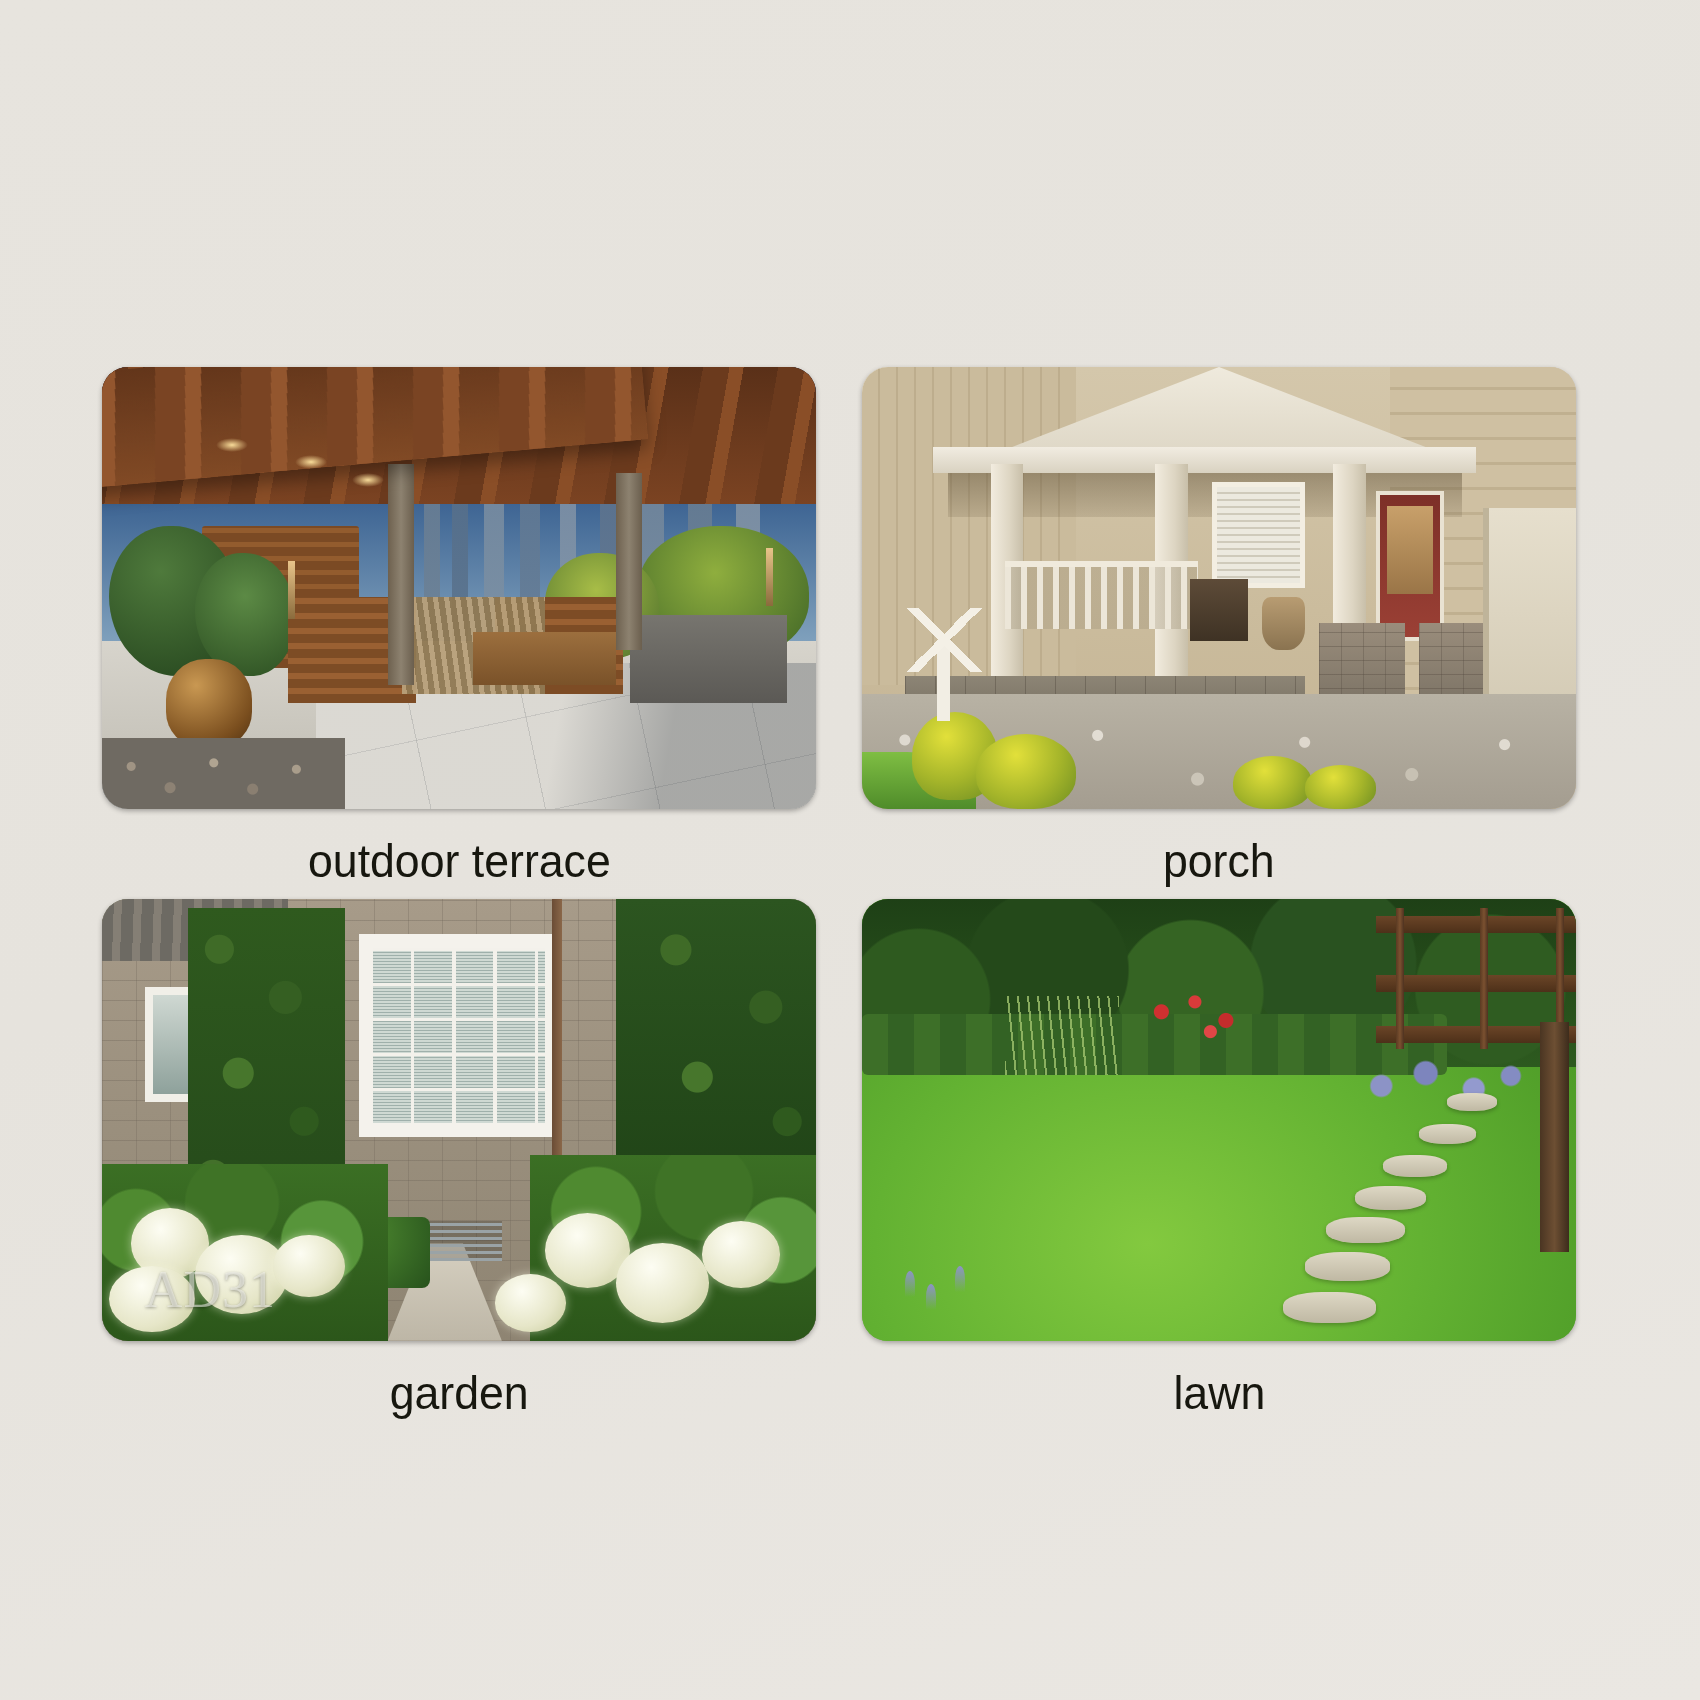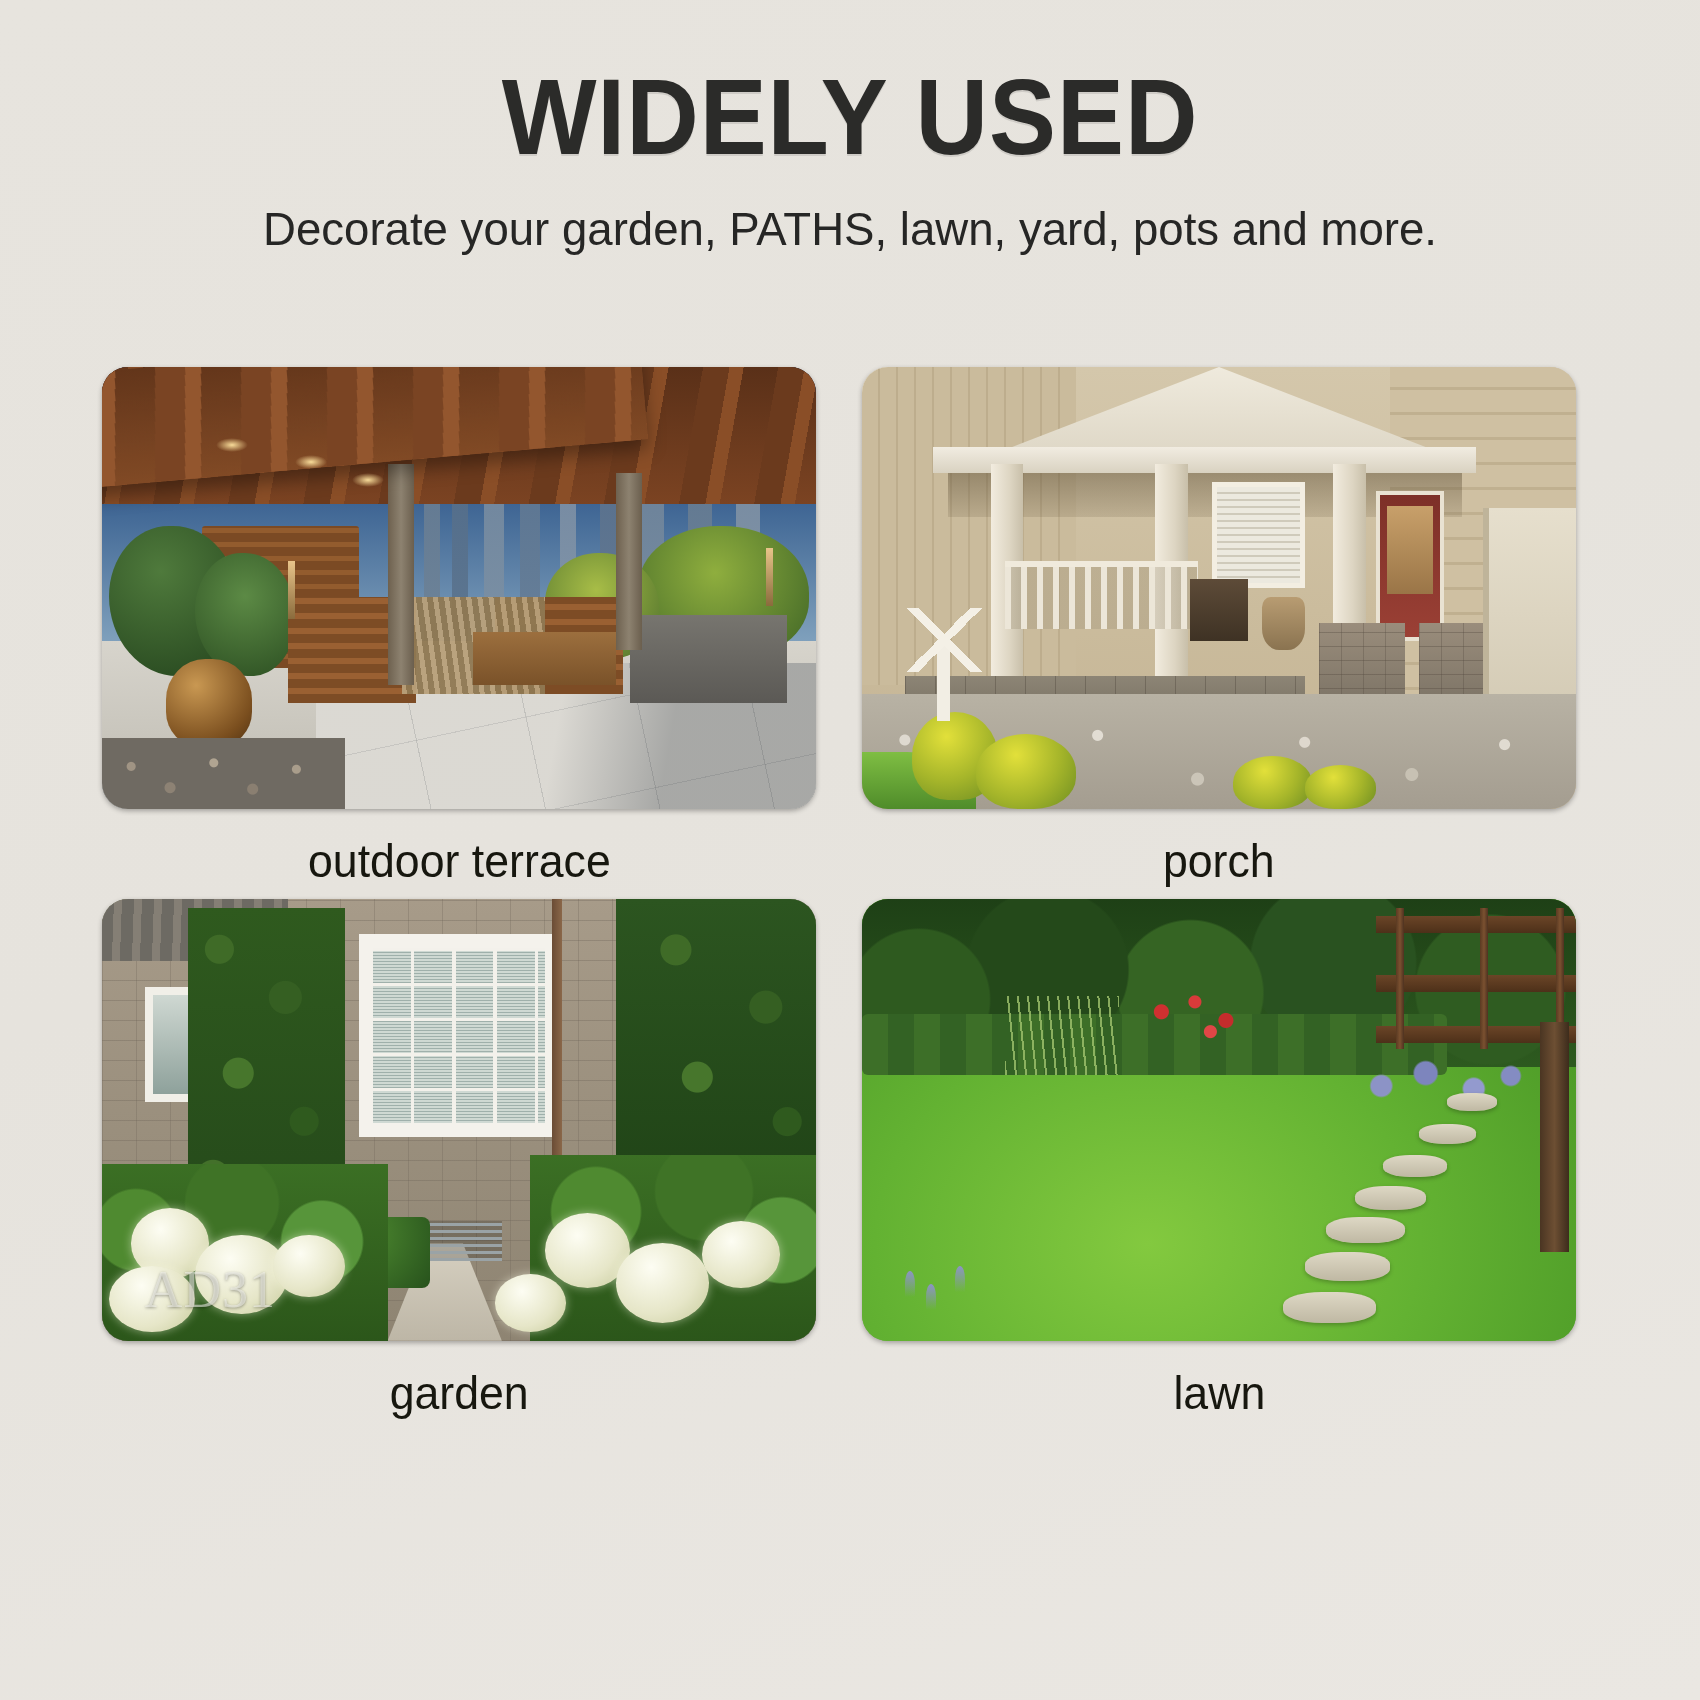--- a/index.html
+++ b/index.html
@@ -494,24 +494,20 @@
     position: absolute; width: 10px; height: 26px;
     background: linear-gradient(180deg,#8d93c8,transparent);
     border-radius: 50% 50% 0 0;
   }
 </style>
 </head>
 <body>
 
 <div class="page">
 
-  <div class="header">
-    <h1 class="headline">WIDELY USED</h1>
-    <p class="subhead">Decorate your garden, PATHS, lawn, yard, pots and more.</p>
-  </div>
 
   <div class="grid">
 
     <div class="cell">
       <div class="photo ph-terrace">
         <div class="t-sky"></div>
         <div class="t-city"></div>
         <div class="t-ground"></div>
         <div class="t-tile"></div>
         <div class="t-pergola-back"></div>

